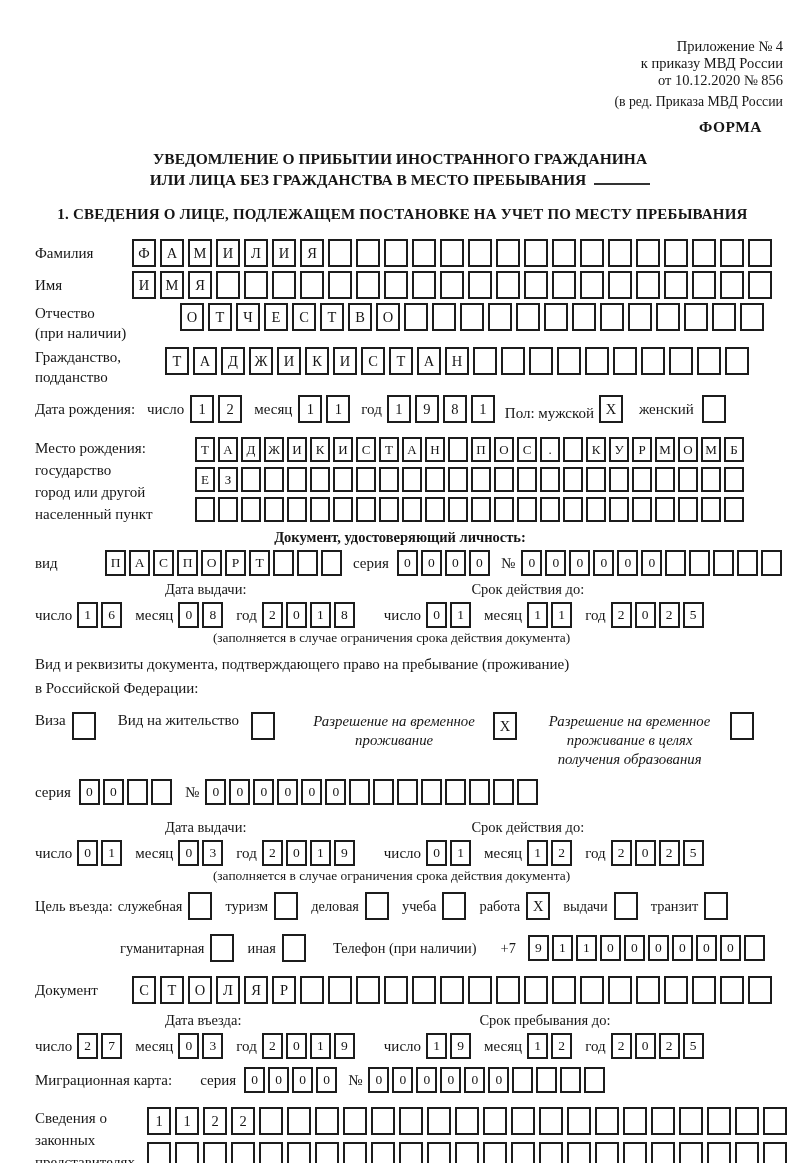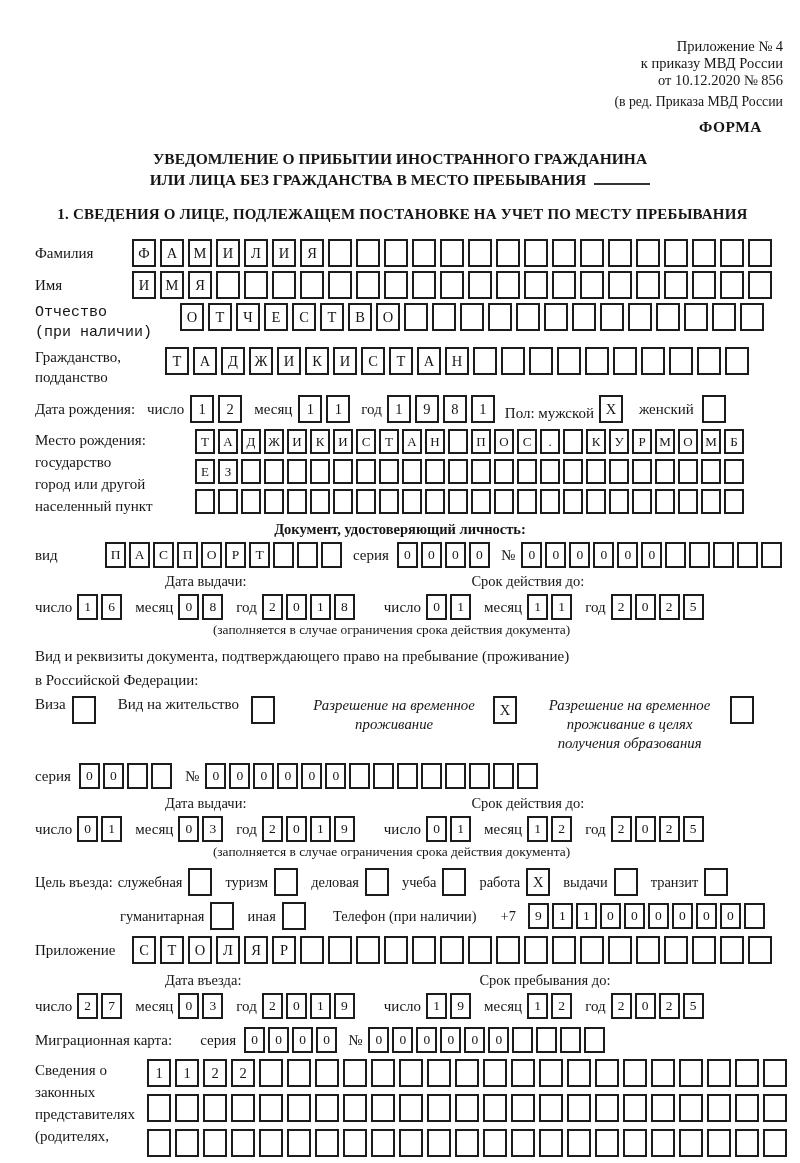--- a/index.html
+++ b/index.html
@@ -22,24 +22,24 @@
   .lbl2 { line-height:20px; }
 
   .cells { display:flex; flex:0 0 auto; }
   .cells .cell {
     flex:0 0 auto; width:20px; height:24px; border:2px solid #1c1c1c;
     margin-right:4px; text-align:center; font-size:14.5px; line-height:24px;
   }
   .cells.md .cell { width:17px; height:22px; margin-right:3px; font-size:13.5px; line-height:22px; }
   .cells.sm .cell { width:16px; height:21px; margin-right:3px; font-size:13px; line-height:21px; }
 
-  .mt4{margin-top:4px} .mt5{margin-top:5px} .mt6{margin-top:6px} .mt8{margin-top:8px}
+  .mt4{margin-top:4px} .mt5{margin-top:5px} .mt6{margin-top:14px} .mt8{margin-top:8px}
   .mt10{margin-top:10px} .mt16{margin-top:16px}
 
-  .w97 { width:97px; } .w130 { width:130px; } .w145 { width:145px;font-family:Liberation Mono, monospace; } .w160 { width:160px; } .w112 { width:112px; }
+  .w97 { width:97px; } .w130 { width:130px; } .w145 { width:145px; } .w160 { width:160px; } .w112 { width:112px; }
 
   .center-b { text-align:center; font-weight:bold; font-size:14.5px; margin-right:35px; }
   .dhdr { display:flex; font-size:14.5px; }
   .dhdr .h1 { margin-left:130px; }
   .dhdr .h2 { margin-left:225px; }
   .dates { display:flex; align-items:center; }
   .dates .dlabel { margin:0 5px 0 10px; }
   .dates .dlabel.first { margin-left:0; }
   .dates .grp2 { margin-left:26px; }
   .note { text-align:center; margin:2px 52px 0 0; font-size:13.4px; }
@@ -543,21 +543,21 @@
         <span class="cell">0</span>
         <span class="cell">0</span>
         <span class="cell">0</span>
         <span class="cell">0</span>
         <span class="cell">0</span>
         <span class="cell"></span>
       </span>
   </div>
 
   <div class="row mt6">
-    <span class="lbl w97">Приложение</span>
+    <span class="lbl w97">Документ</span>
     <span class="cells">
         <span class="cell">С</span>
         <span class="cell">Т</span>
         <span class="cell">О</span>
         <span class="cell">Л</span>
         <span class="cell">Я</span>
         <span class="cell">Р</span>
         <span class="cell"></span>
         <span class="cell"></span>
         <span class="cell"></span>

